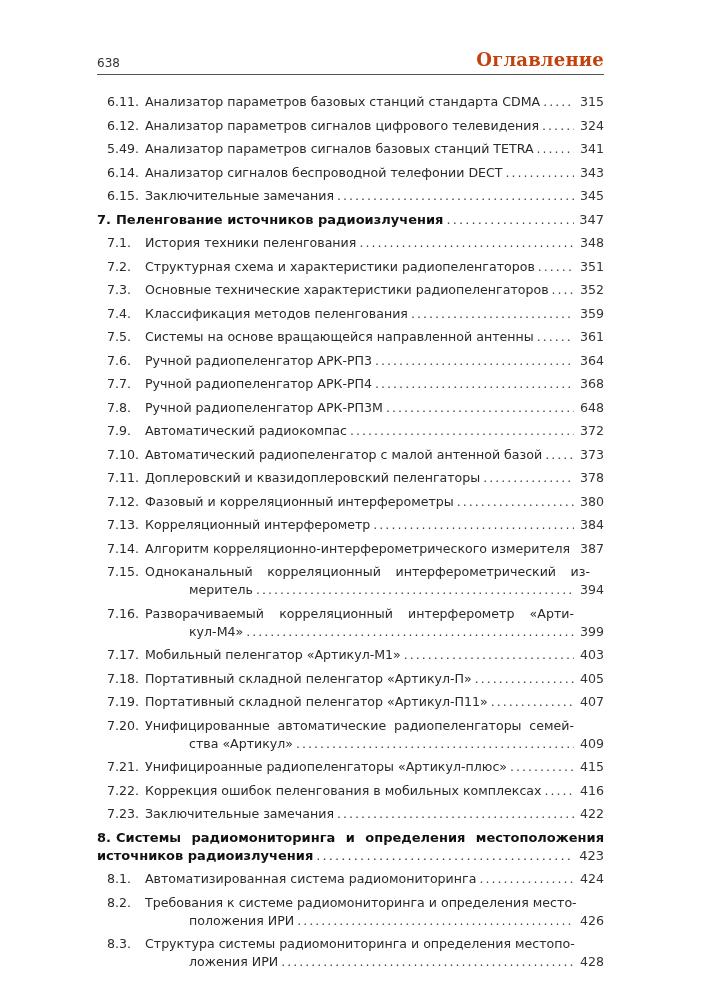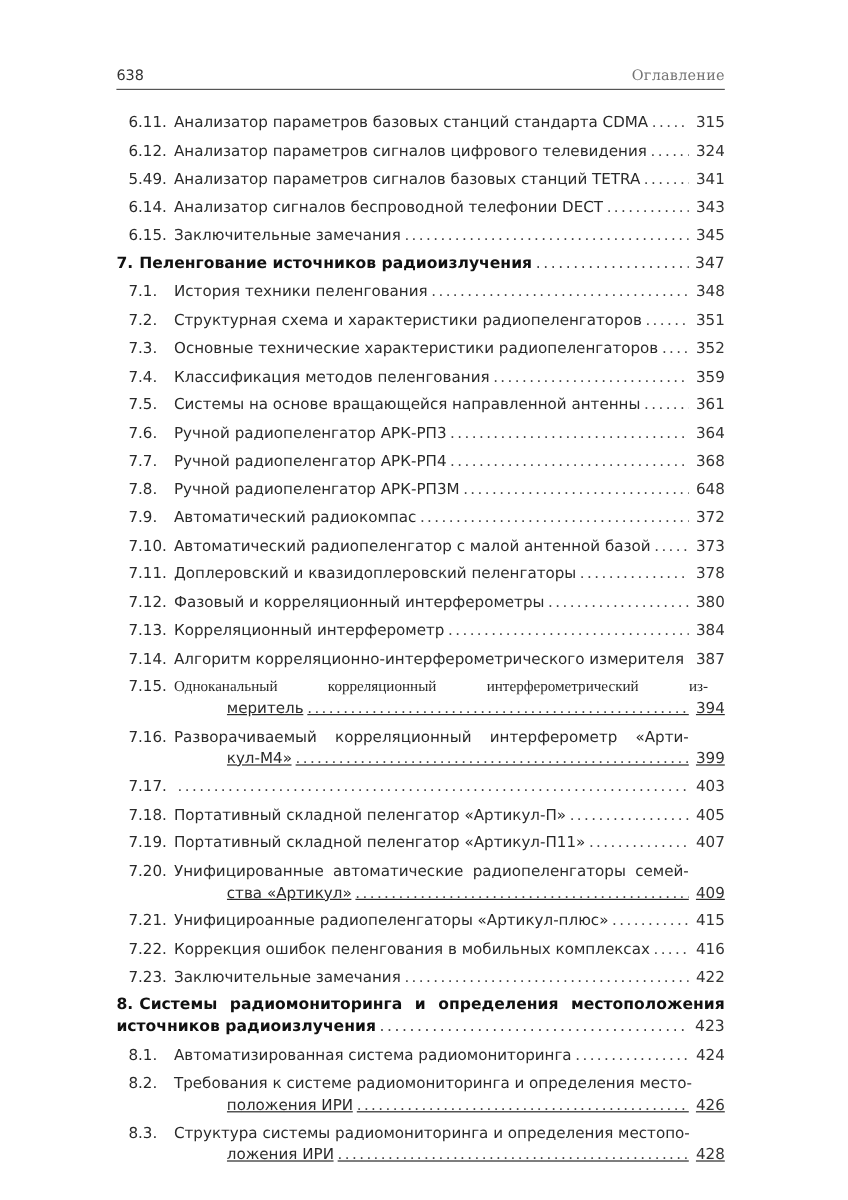--- a/index.html
+++ b/index.html
@@ -2,36 +2,36 @@
 <html><head>
 <meta charset="utf-8">
 <style>
   html, body { margin: 0; padding: 0; background: #ffffff; }
   body { width: 707px; height: 1000px; position: relative; overflow: hidden;
          font-family: "DejaVu Sans", sans-serif; color: #2a2a2a; }
   .page { position: absolute; left: 97px; top: 50px; width: 507px; }
   .header { display: flex; justify-content: space-between; align-items: flex-end;
             height: 20px; border-bottom: 1.5px solid #555; padding-bottom: 4px; }
   .page-num { font-size: 12px; color: #333; }
-  .running-title { font-family: "DejaVu Serif", serif; font-weight: normal; font-size: 12px; color: #737373; letter-spacing: 0.2px; }
+  .running-title { font-family: "DejaVu Serif", serif; font-weight: bold; font-size: 18px; color: #c2410c; letter-spacing: 0.2px; }
   .toc { margin-top: 18px; font-size: 12.6px; }
   .entry { display: flex; align-items: flex-start; line-height: 18px; margin-bottom: 5.5px; }
   .entry.sub { padding-left: 10px; }
   .entry.chap { font-weight: bold; font-size: 13px; color: #111; }
   .num { white-space: nowrap; }
   .entry.sub .num { width: 38px; flex: 0 0 38px; }
   .entry.chap .num { margin-right: 5px; }
   .body { flex: 1; display: flex; flex-direction: column; min-width: 0; }
   .line { display: flex; align-items: baseline; }
   .line .t { white-space: nowrap; overflow: hidden; }
   .first-line { text-align: justify; text-align-last: justify; white-space: nowrap; }
   .dots { flex: 1; overflow: hidden; white-space: nowrap; margin-left: 3px; letter-spacing: 3.2px; font-weight: normal; color: #444; }
   .dots::after { content: ". . . . . . . . . . . . . . . . . . . . . . . . . . . . . . . . . . . . . . . . . . . . . . . . . . . . . . . . . . . . . . . . . . . . . . . . . . . . . . . . . . . . . . . . . . . ."; letter-spacing: -1px; }
   .pg { width: 30px; flex: 0 0 30px; text-align: right; font-weight: normal; color: #333; }
-  .cont { padding-left: 44px; text-decoration: underline; }
+  .cont { padding-left: 44px; }
 </style>
 </head>
 <body>
 
 <div class="page">
   <div class="header">
     <span class="page-num">638</span>
     <span class="running-title">Оглавление</span>
   </div>
   <div class="toc" id="toc">
@@ -231,21 +231,21 @@
           <div class="line">
             <span class="t">Алгоритм корреляционно-интерферометрического измерителя</span>
             <span class="dots"></span>
             <span class="pg">387</span>
           </div>
         </div>
       </div>
       <div class="entry sub">
         <span class="num">7.15.</span>
         <div class="body">
-          <div class="first-line" style="margin-right: 14px; font-family: Liberation Serif, serif;">Одноканальный корреляционный интерферометрический из-</div>
+          <div class="first-line" style="margin-right: 14px;">Одноканальный корреляционный интерферометрический из-</div>
           <div class="line cont">
             <span class="t">меритель</span>
             <span class="dots"></span>
             <span class="pg">394</span>
           </div>
         </div>
       </div>
       <div class="entry sub">
         <span class="num">7.16.</span>
         <div class="body">
@@ -254,20 +254,21 @@
             <span class="t">кул-М4»</span>
             <span class="dots"></span>
             <span class="pg">399</span>
           </div>
         </div>
       </div>
       <div class="entry sub">
         <span class="num">7.17.</span>
         <div class="body">
           <div class="line">
+            <span class="t">Мобильный пеленгатор «Артикул-М1»</span>
             <span class="dots"></span>
             <span class="pg">403</span>
           </div>
         </div>
       </div>
       <div class="entry sub">
         <span class="num">7.18.</span>
         <div class="body">
           <div class="line">
             <span class="t">Портативный складной пеленгатор «Артикул-П»</span>

